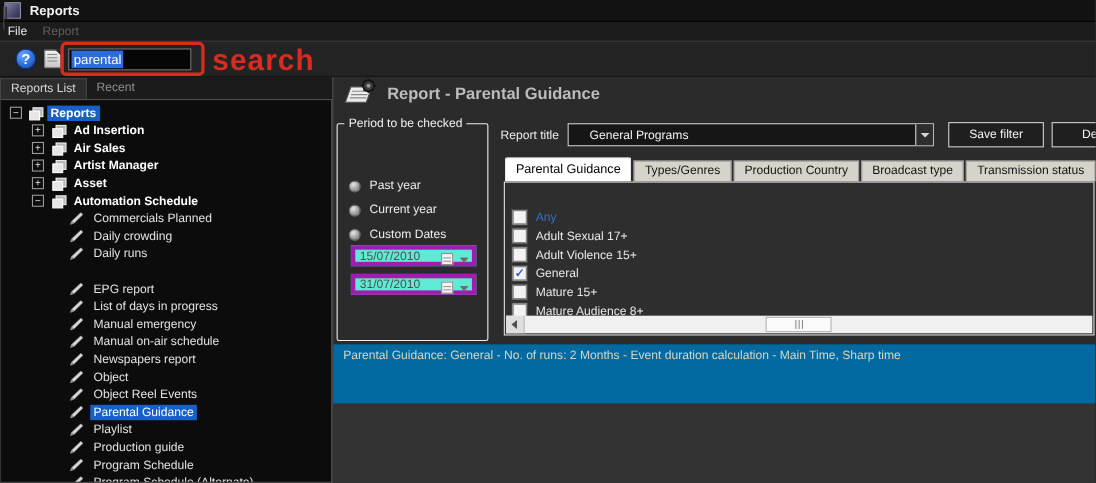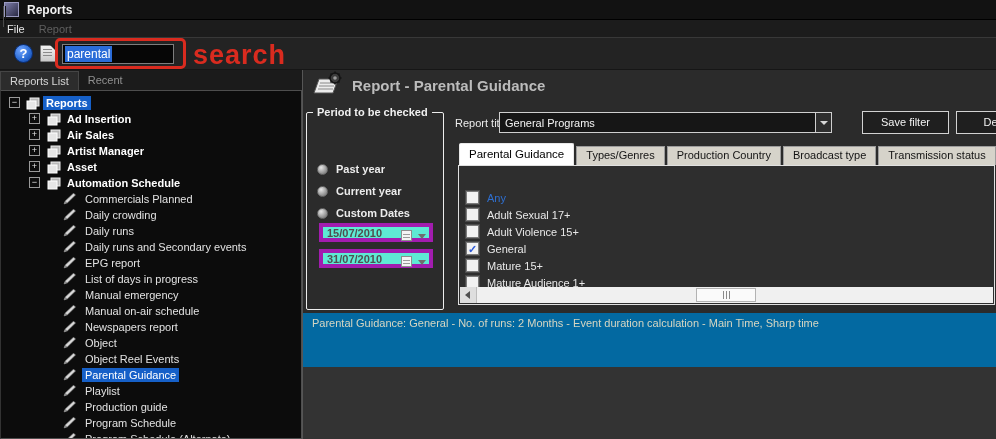--- a/index.html
+++ b/index.html
@@ -44,32 +44,32 @@
   .texp { position:absolute; width:11px; height:11px; top:2px; border:1px solid #9a9a9a; background:#0d0d0d; color:#e6e6e6; font-size:9px; line-height:9px; text-align:center; }
   .ticon { position:absolute; top:2px; }
   .tlabel { position:absolute; top:1px; font-size:11px; color:#e2e2e2; padding:1px 3px; }
   .tlabel.bold { font-weight:bold; color:#fff; }
   .tlabel.sel { background:#1660c8; color:#fff; }
 
   
   .main-bg { left:302px; top:70px; width:694px; height:369px; background:#2b2b2b; border-left:1px solid #565656; }
   .main-title { left:352px; top:77px; font-size:15px; font-weight:bold; color:#bcbcbc; }
 
-  .groupbox { left:306px; top:112px; width:138px; height:198px; border:1px solid #ededed; border-radius:2px;font-weight:bold; }
+  .groupbox { left:306px; top:112px; width:138px; height:198px; border:1px solid #ededed; border-radius:2px; }
   .group-legend { position:absolute; left:6px; top:-7px; background:#2b2b2b; padding:0 4px; font-size:11px; color:#f0f0f0; }
   .radio-row { position:absolute; left:10px; display:flex; align-items:center; }
   .radio-dot { width:11px; height:11px; border-radius:50%; background:radial-gradient(circle at 35% 30%, #e6e6e6, #8c8c8c 70%); border:1px solid #6a6a6a; }
   .radio-label { margin-left:8px; font-size:11px; color:#ececec; }
   .datebox { position:absolute; left:12px; width:114px; height:19px; background:#5eead4; border:4px solid #a21caf; display:flex; align-items:center; color:#4f4f4f; font-size:11px; padding-left:4px; }
   .cal-ico { position:absolute; right:17px; top:3px; width:11px; height:11px; background:#f4f4f4; border:1px solid #8e8e8e; }
   .cal-ico::before { content:""; position:absolute; left:1px; top:3px; width:7px; height:1px; background:#9a9a9a; box-shadow:0 3px 0 #9a9a9a; }
   .dd-arrow { position:absolute; right:3px; top:7px; width:0; height:0; border-left:4px solid transparent; border-right:4px solid transparent; border-top:5px solid #6e6e6e; }
 
   .rt-label { left:455px; top:117px; font-size:11px; color:#ececec; }
-  .combo { left:499px; top:112px; width:333px; height:21px; background:#161616; border:1px solid #cfcfcf; display:flex; align-items:center; }
+  .combo { left:516px; top:112px; width:333px; height:21px; background:#161616; border:1px solid #cfcfcf; display:flex; align-items:center;padding-left:14px; }
   .combo-text { flex:1; padding-left:5px; font-size:11px; color:#f4f4f4; }
   .combo-btn { width:16px; height:100%; background:#2e2e2e; border-left:1px solid #cfcfcf; position:relative; }
   .combo-btn::after { content:""; position:absolute; left:4px; top:8px; border-left:4px solid transparent; border-right:4px solid transparent; border-top:4px solid #d8d8d8; }
   .btn { position:absolute; top:111px; height:23px; background:#1f1f1f; border:1px solid #d2d2d2; color:#f2f2f2; font-size:11px; text-align:center; line-height:21px; }
 
   .tabstrip { left:459px; top:143px; height:22px; display:flex; align-items:flex-end; }
   .mtab { padding:2px 9px 3px 9px; font-size:11px; margin-right:2px; white-space:nowrap; }
   .mtab.active { background:#ffffff; color:#000; height:22px; padding-top:4px; border:1px solid #e8e8e8; border-bottom:none; border-radius:2px 2px 0 0; font-size:11.5px; }
   .mtab.inactive { background:#d6d3ca; color:#141414; height:19px; border:1px solid #9c9c9c; border-bottom:none; }
 
@@ -198,29 +198,20 @@
       <span class="tlabel  " style="left:81px">Daily crowding</span>
     </div>
     <div class="trow" style="top: 132px; left: 0px; width: 300px;">
       <span style="position:absolute;left:62px;top:0">
         <svg class="ticon" width="14" height="12" viewBox="0 0 14 12">
   <polygon points="1,11 4.5,9.8 12.5,2 10.5,0.2 2.2,8" fill="#d8d8d8" stroke="#7a7a7a" stroke-width="0.6"></polygon>
   <polygon points="1,11 2.2,8 4.5,9.8" fill="#8f8f8f"></polygon>
         </svg>
       </span>
       <span class="tlabel  " style="left:81px">Daily runs</span>
-    </div>
-    <div class="trow" style="top: 148px; left: 0px; width: 300px;">
-      <span style="position:absolute;left:62px;top:0">
-        <svg class="ticon" width="14" height="12" viewBox="0 0 14 12">
-  <polygon points="1,11 4.5,9.8 12.5,2 10.5,0.2 2.2,8" fill="#d8d8d8" stroke="#7a7a7a" stroke-width="0.6"></polygon>
-  <polygon points="1,11 2.2,8 4.5,9.8" fill="#8f8f8f"></polygon>
-        </svg>
-      </span>
-      <span class="tlabel  " style="left:81px">Daily runs and Secondary events</span>
     </div>
     <div class="trow" style="top: 164px; left: 0px; width: 300px;">
       <span style="position:absolute;left:62px;top:0">
         <svg class="ticon" width="14" height="12" viewBox="0 0 14 12">
   <polygon points="1,11 4.5,9.8 12.5,2 10.5,0.2 2.2,8" fill="#d8d8d8" stroke="#7a7a7a" stroke-width="0.6"></polygon>
   <polygon points="1,11 2.2,8 4.5,9.8" fill="#8f8f8f"></polygon>
         </svg>
       </span>
       <span class="tlabel  " style="left:81px">EPG report</span>
     </div>
@@ -404,21 +395,21 @@
       <div class="opt-row" style="top: 75px;">
         <span class="cbox">✓</span>
         <span class="opt-label ">General</span>
       </div>
       <div class="opt-row" style="top: 92px;">
         <span class="cbox"></span>
         <span class="opt-label ">Mature 15+</span>
       </div>
       <div class="opt-row" style="top: 109px;">
         <span class="cbox"></span>
-        <span class="opt-label ">Mature Audience 1+</span>
+        <span class="opt-label ">Mature Audience 8+</span>
       </div>
     </div>
   <div class="hscroll">
     <div class="hs-left"></div>
     <div class="hs-grip">
         <i></i>
         <i></i>
         <i></i>
       </div>
   </div>

